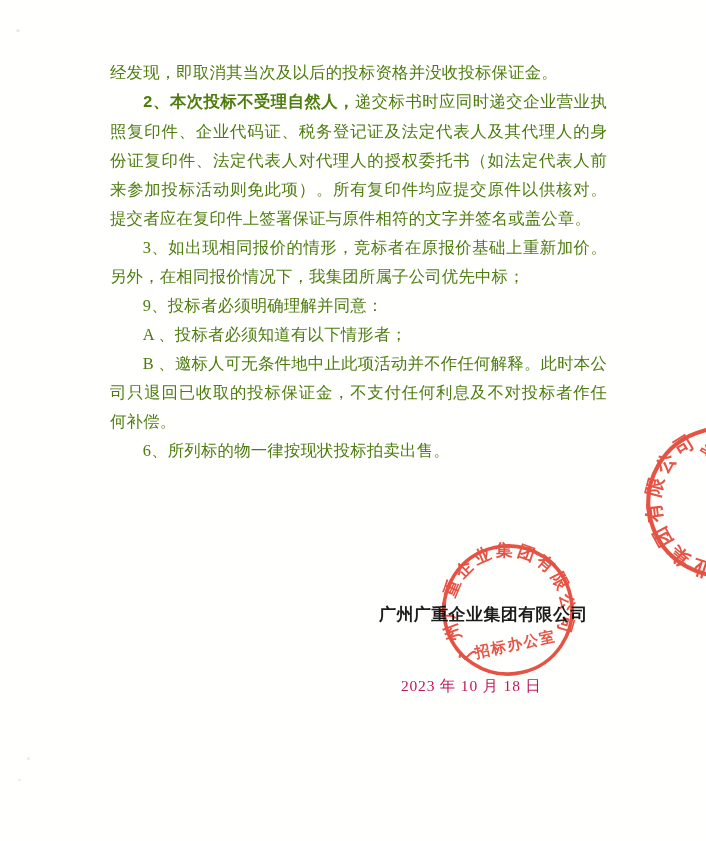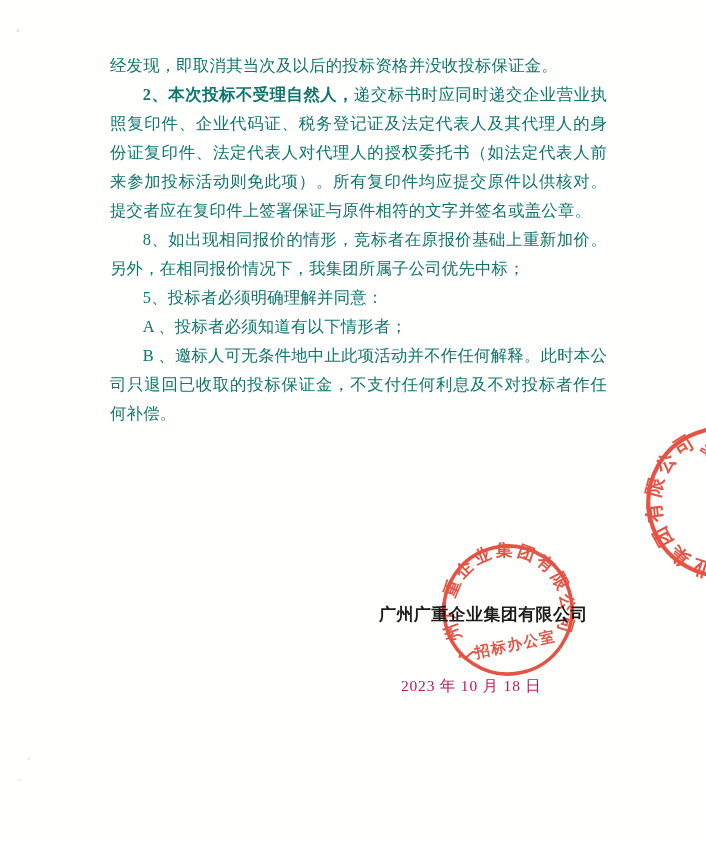--- a/index.html
+++ b/index.html
@@ -9,32 +9,32 @@
     overflow: hidden;
     position: relative;
     font-family: "Liberation Serif", serif;
   }
   .page {
     position: absolute; inset: 0;
     background: #fffffe;
   }
   .body-text {
     position: absolute;
-    left: 110px; top: 51px;
+    left: 110px; top: 58px;
     width: 497px;
     font-size: 16.4px;
     line-height: 29px;
-    color: #0f766e;
+    color: #4d7c0f;
     text-align: justify;
     text-align-last: left;
     letter-spacing: 0.2px;
   }
   .body-text p { margin: 0; }
   .body-text p.indent { text-indent: 2em; }
-  .body-text .bold { font-weight: bold; }
+  .body-text .bold { font-weight: bold; font-family: Liberation Mono, monospace; }
   .signature-company {
     position: absolute;
     left: 379px; top: 603px;
     font-size: 17px;
     font-weight: bold;
     color: #1c1c1c;
     letter-spacing: 0.4px;
     white-space: nowrap;
   }
   .signature-date {
@@ -69,24 +69,25 @@
   .speck-3 { left: 18px; top: 779px; width: 3px; height: 2px; }
 </style>
 </head>
 <body>
 
 <div class="page">
 
   <div class="body-text">
     <p><span>经发现，即取消其当次及以后的投标资格并没收投标保证金。</span></p>
     <p class="indent"><span class="bold">2、本次投标不受理自然人，</span><span>递交标书时应同时递交企业营业执照复印件、企业代码证、税务登记证及法定代表人及其代理人的身份证复印件、法定代表人对代理人的授权委托书（如法定代表人前来参加投标活动则免此项）。所有复印件均应提交原件以供核对。提交者应在复印件上签署保证与原件相符的文字并签名或盖公章。</span></p>
-    <p class="indent"><span>8、如出现相同报价的情形，竞标者在原报价基础上重新加价。另外，在相同报价情况下，我集团所属子公司优先中标；</span></p>
-    <p class="indent"><span>5、投标者必须明确理解并同意：</span></p>
+    <p class="indent"><span>3、如出现相同报价的情形，竞标者在原报价基础上重新加价。另外，在相同报价情况下，我集团所属子公司优先中标；</span></p>
+    <p class="indent"><span>9、投标者必须明确理解并同意：</span></p>
     <p class="indent"><span>A 、投标者必须知道有以下情形者；</span></p>
     <p class="indent"><span>B 、邀标人可无条件地中止此项活动并不作任何解释。此时本公司只退回已收取的投标保证金，不支付任何利息及不对投标者作任何补偿。</span></p>
+    <p class="indent"><span>6、所列标的物一律按现状投标拍卖出售。</span></p>
   </div>
 
   <div class="signature-company">广州广重企业集团有限公司</div>
   <div class="signature-date">2023 年 10 月 18 日</div>
 
   <svg class="seal seal-main" width="170" height="170" viewBox="-85 -85 170 170">
     <defs>
       <path id="arcA" d="M -40,36 A 54,54 0 1 1 40,36" fill="none"></path>
     </defs>
     <g transform="rotate(-12)">

